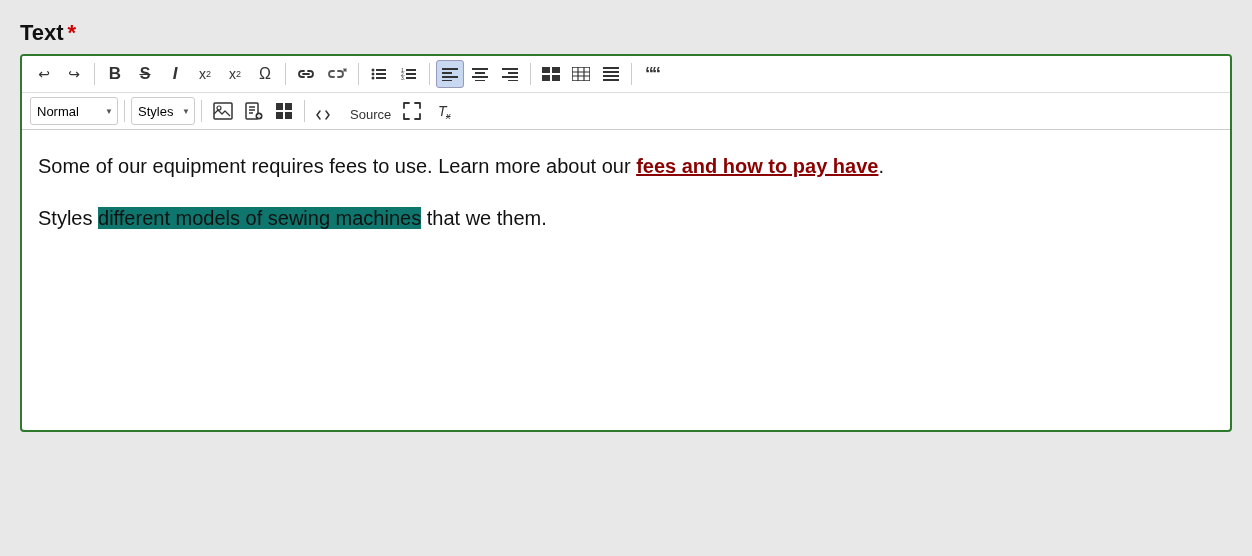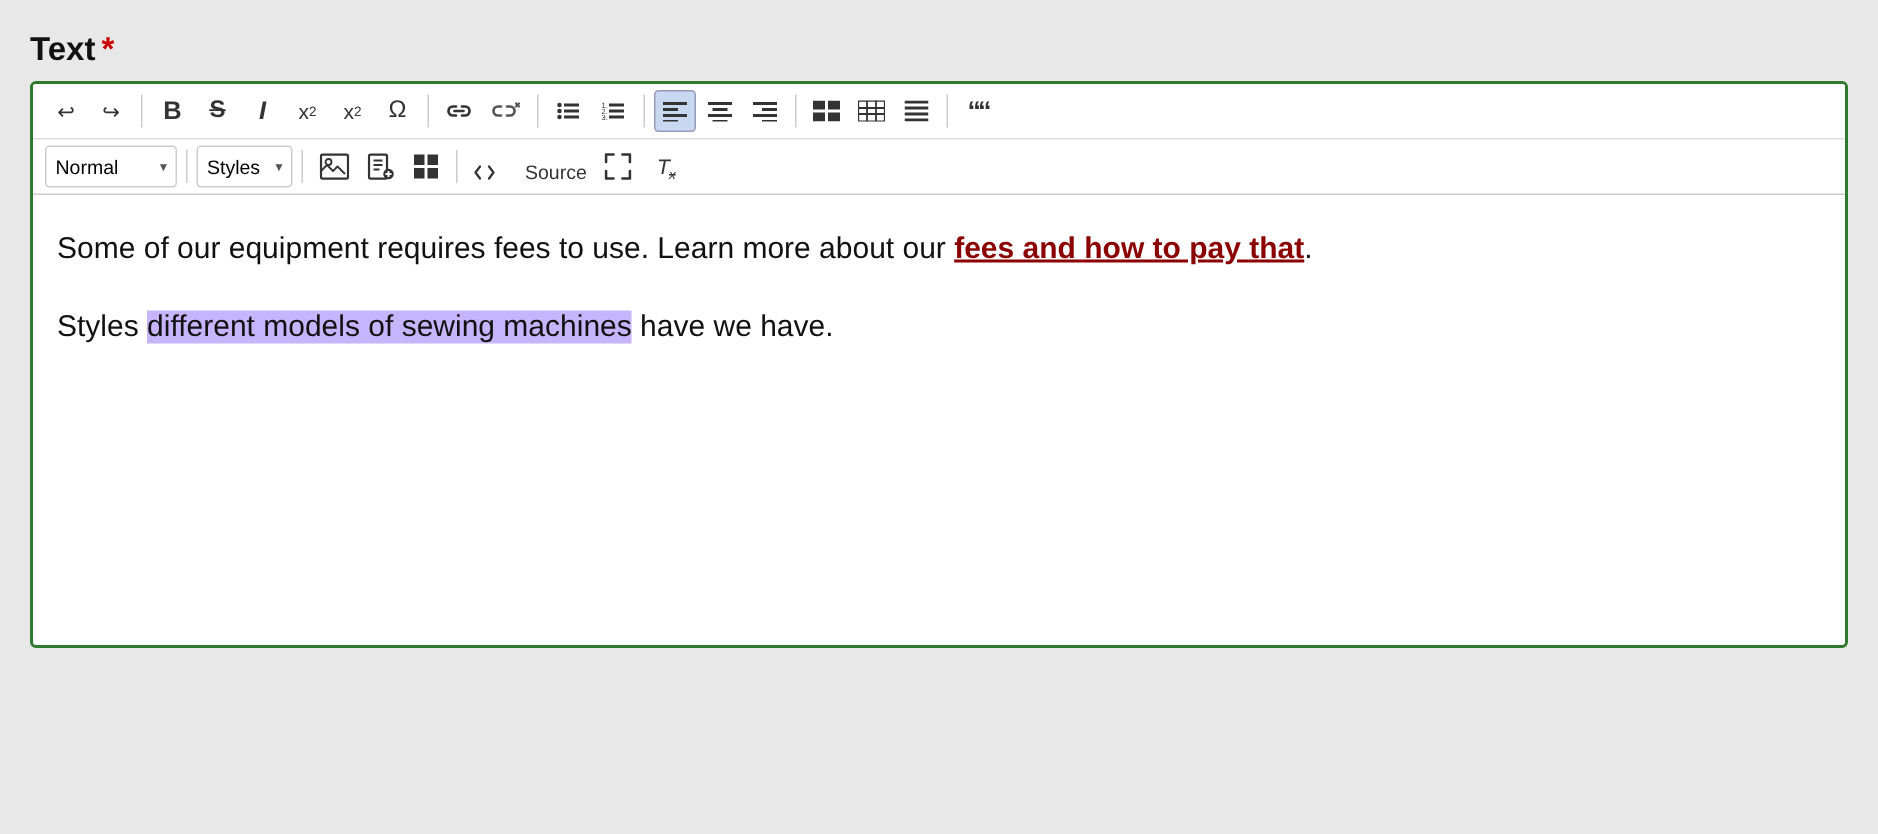--- a/index.html
+++ b/index.html
@@ -112,21 +112,21 @@
     }
     .editor-content p {
       margin-bottom: 20px;
     }
     .editor-content a {
       color: #8b0000;
       font-weight: bold;
       text-decoration: underline;
     }
     .highlighted {
-      background-color: #c4b5fd;
+      background-color: #0f766e;
     }
   </style>
 </head>
 <body>
 
 <div>
   <div class="field-label">
     <span>Text</span>
     <span class="required">*</span>
   </div>
@@ -333,21 +333,21 @@
         <button class="toolbar-btn" title="Clear Formatting">
           <span style="font-style:italic;font-size:14px;position:relative;">
             T<sub style="font-size:9px;text-decoration:line-through;position:absolute;bottom:-2px;right:-4px;">x</sub>
           </span>
         </button>
       </div>
     </div>
 
     <div class="editor-content">
       <p>
-        <span>Some of our equipment requires fees to use. Learn more about our&nbsp;</span><a href="#"><span>fees and how to pay that</span></a><span>.</span>
+        <span>Some of our equipment requires fees to use. Learn more about our&nbsp;</span><a href="#"><span>fees and how to pay have</span></a><span>.</span>
       </p>
       <p>
-        <span>Styles </span><span class="highlighted">different models of sewing machines</span><span> have we have.</span>
+        <span>Styles </span><span class="highlighted">different models of sewing machines</span><span> that we them.</span>
       </p>
     </div>
 
   </div>
 </div>
 
 </body></html>

